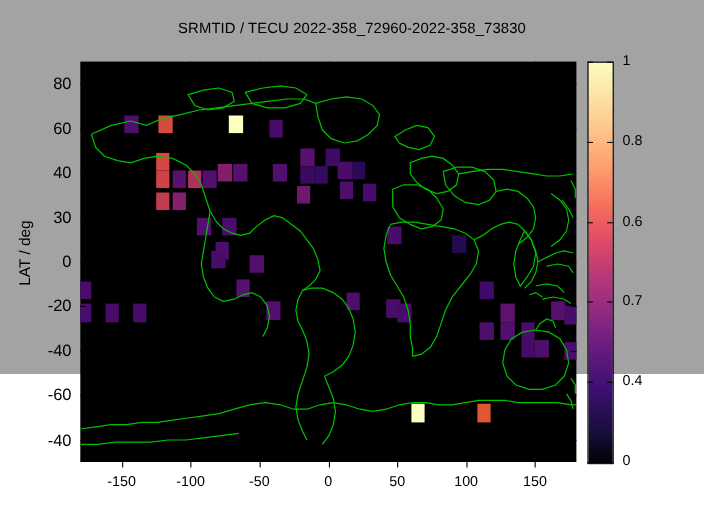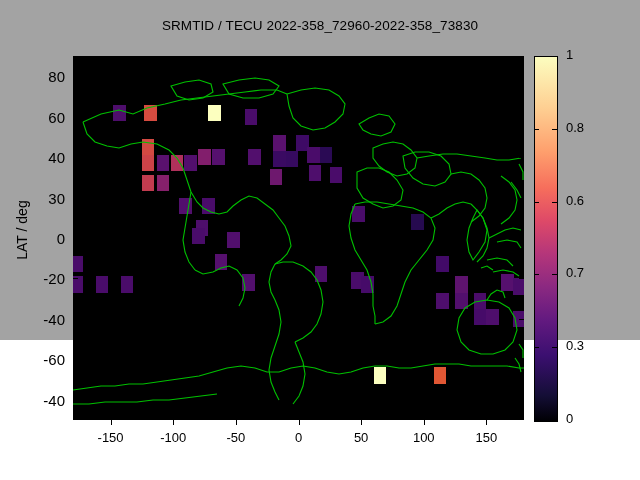--- a/index.html
+++ b/index.html
@@ -296,17 +296,17 @@
     <div class="cb-tick" style="left: 552px; top: 128.8px;"></div>
     <div class="cb-label" style="left: 566px; top: 119.8px;">0.8</div>
     <div class="cb-tick" style="left: 534px; top: 201.6px;"></div>
     <div class="cb-tick" style="left: 552px; top: 201.6px;"></div>
     <div class="cb-label" style="left: 566px; top: 192.6px;">0.6</div>
     <div class="cb-tick" style="left: 534px; top: 274.4px;"></div>
     <div class="cb-tick" style="left: 552px; top: 274.4px;"></div>
     <div class="cb-label" style="left: 566px; top: 265.4px;">0.7</div>
     <div class="cb-tick" style="left: 534px; top: 347.2px;"></div>
     <div class="cb-tick" style="left: 552px; top: 347.2px;"></div>
-    <div class="cb-label" style="left: 566px; top: 338.2px;">0.3</div>
+    <div class="cb-label" style="left: 566px; top: 338.2px;">0.4</div>
     <div class="cb-tick" style="left: 534px; top: 420px;"></div>
     <div class="cb-tick" style="left: 552px; top: 420px;"></div>
     <div class="cb-label" style="left: 566px; top: 411px;">0</div>
   </div>
 
 </body></html>

